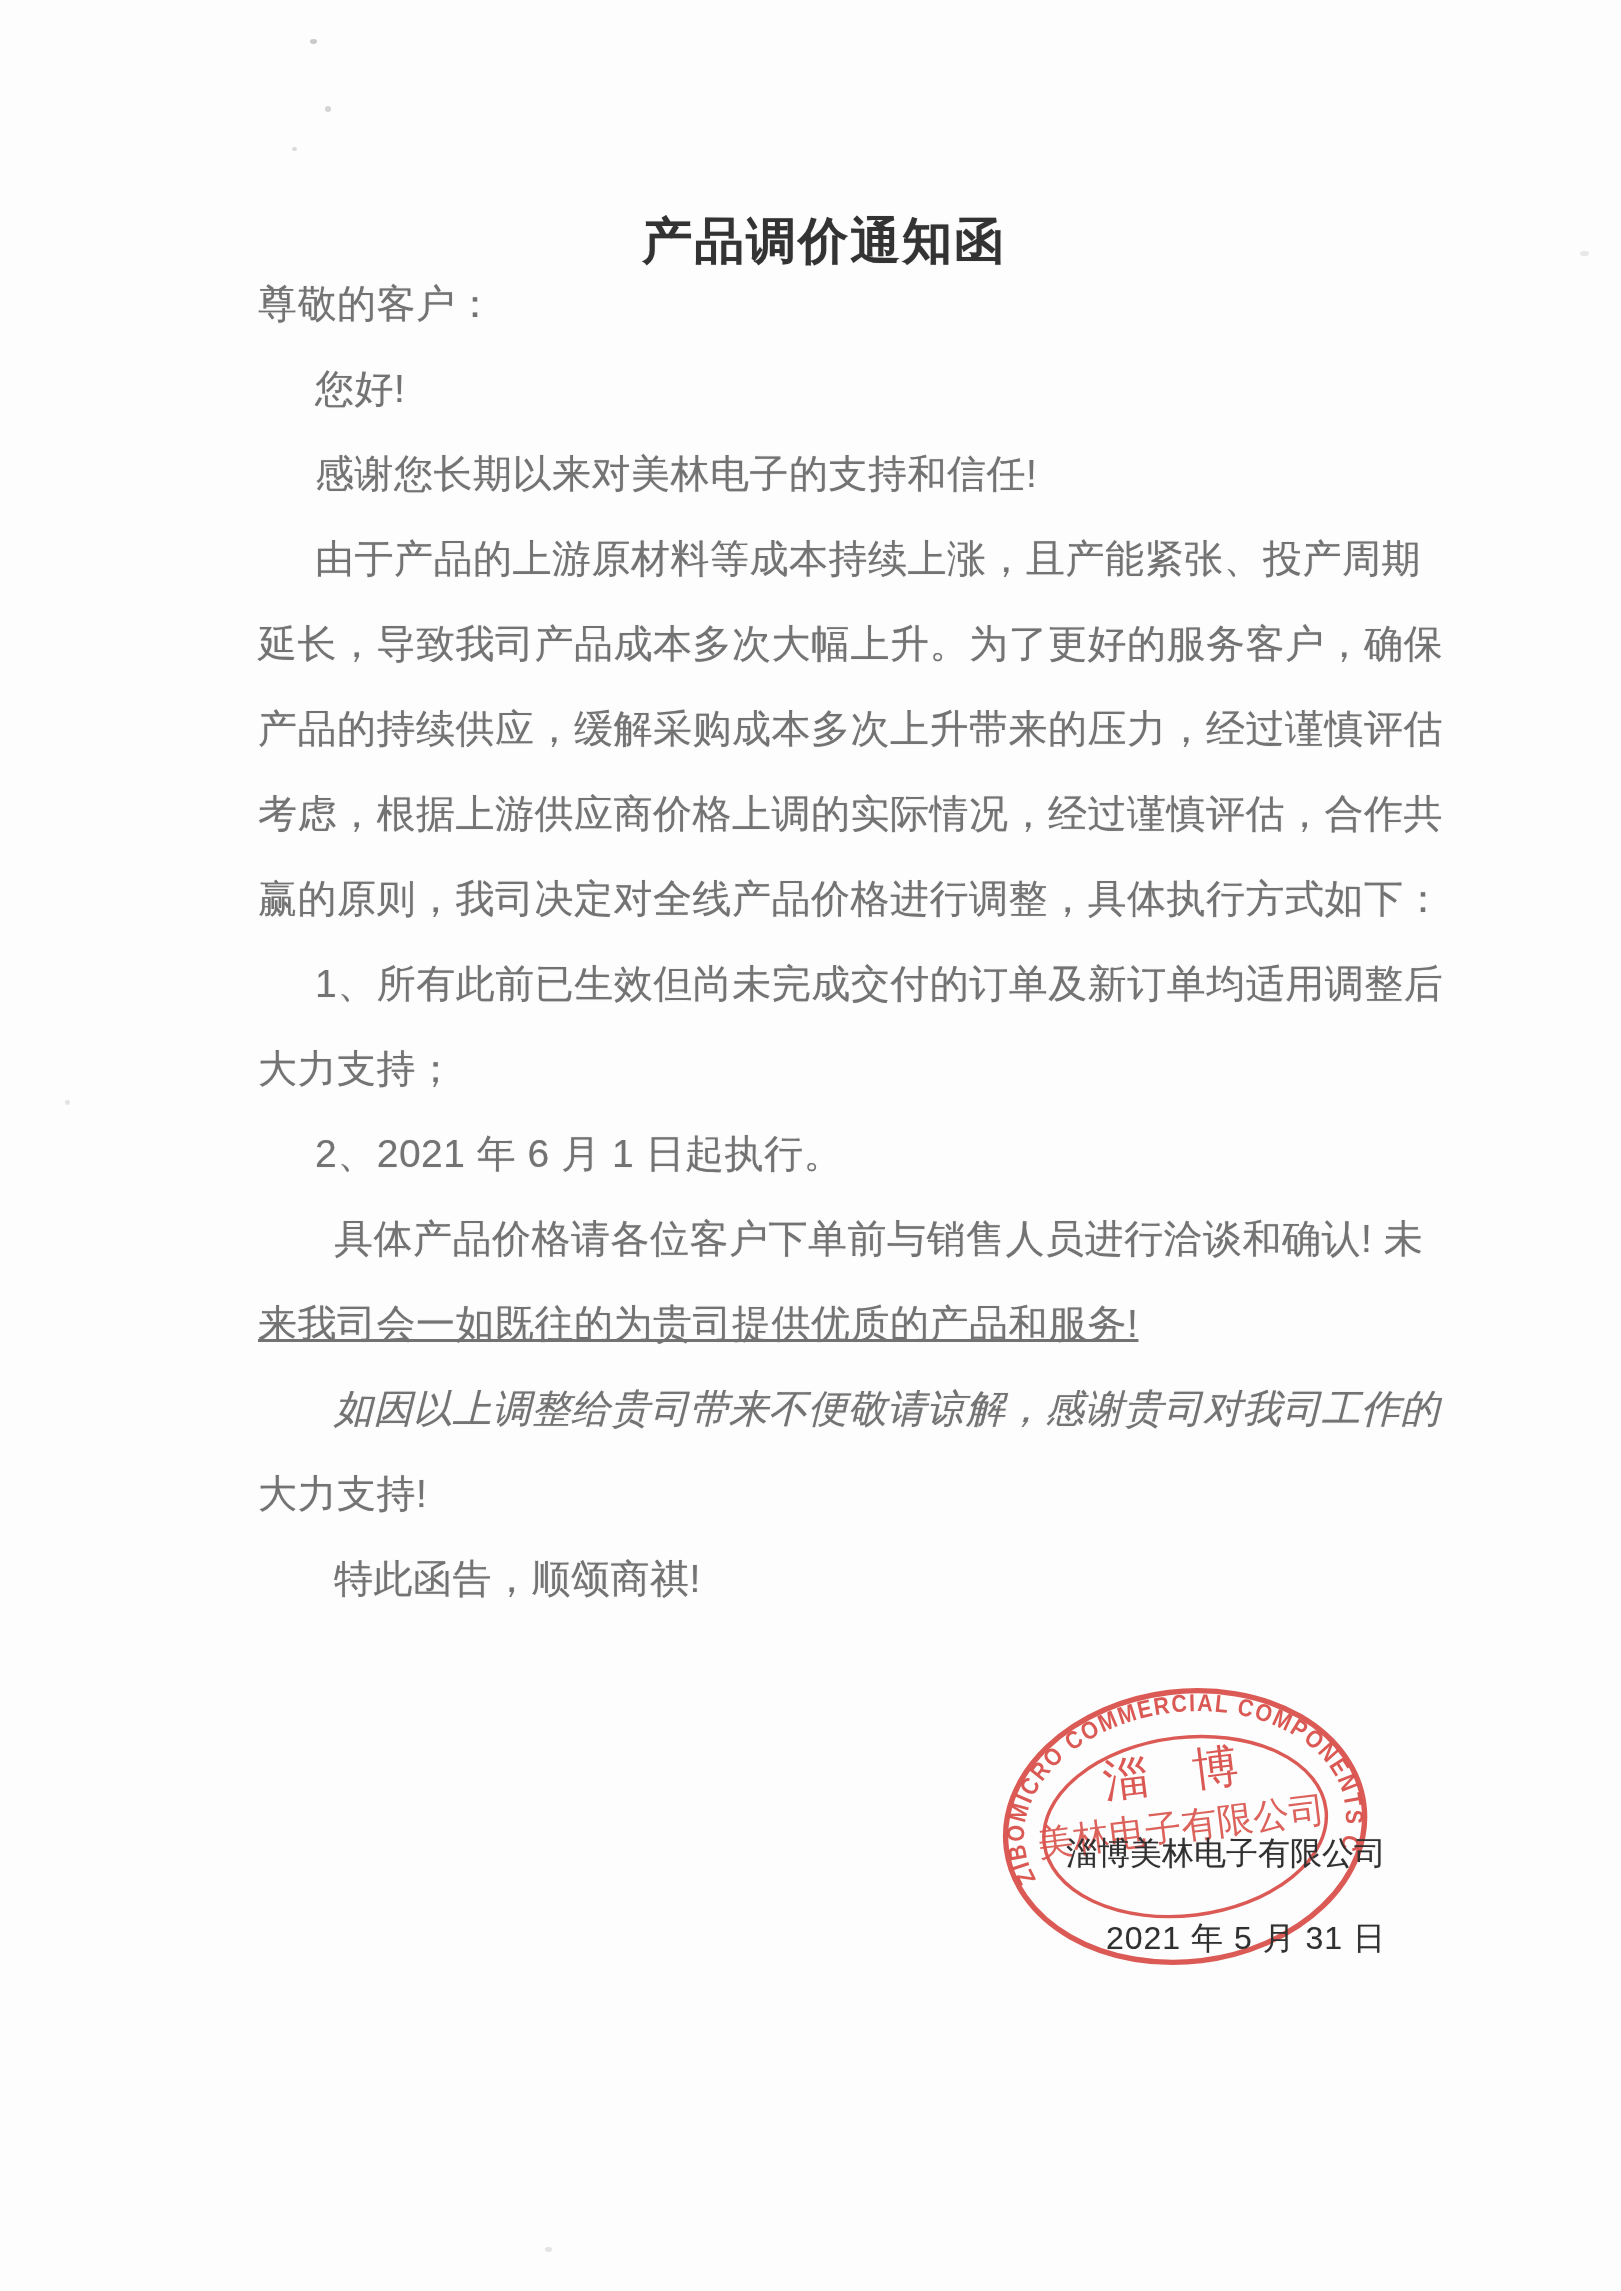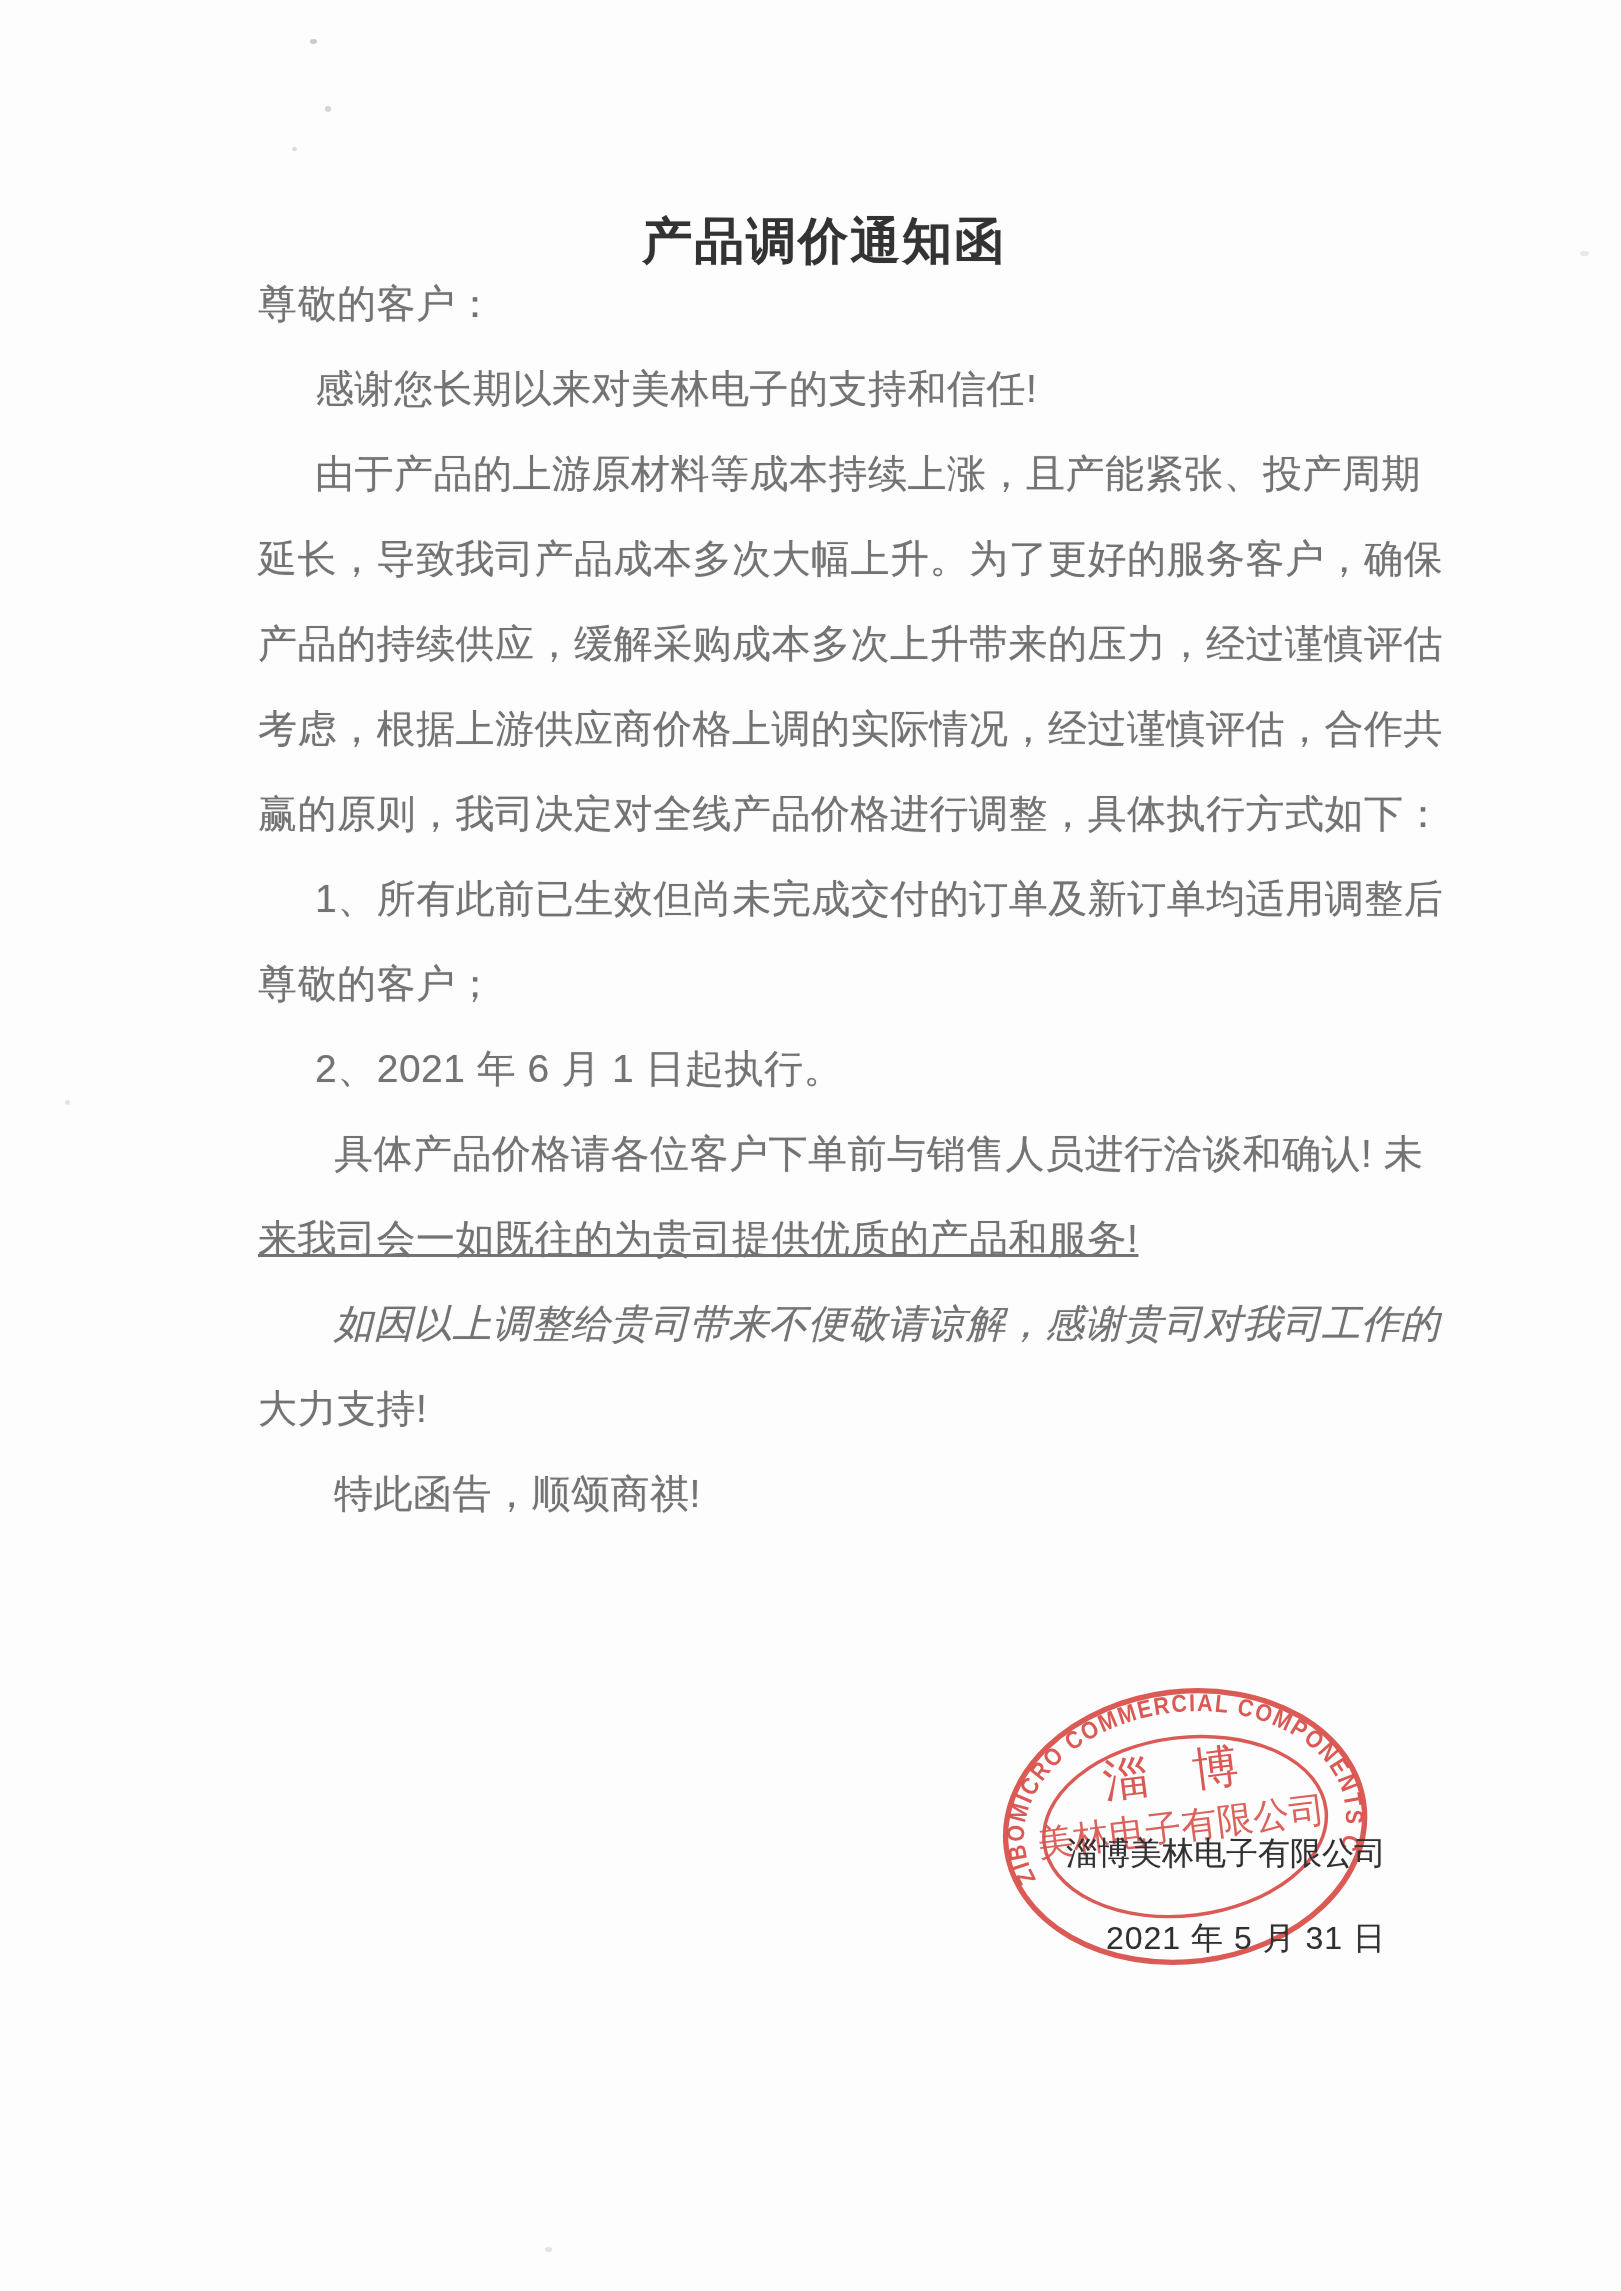--- a/index.html
+++ b/index.html
@@ -71,28 +71,29 @@
 </style>
 </head>
 <body>
 
 <div class="page">
 
   <h1 class="doc-title">产品调价通知函</h1>
 
   <div class="doc-body">
       <div class="line" style="padding-left: 0px;">尊敬的客户：</div>
+      <div class="line" style="padding-left: 57px;">您好!</div>
       <div class="line" style="padding-left: 57px;">感谢您长期以来对美林电子的支持和信任!</div>
       <div class="line" style="padding-left: 57px;">由于产品的上游原材料等成本持续上涨，且产能紧张、投产周期</div>
       <div class="line" style="padding-left: 0px;">延长，导致我司产品成本多次大幅上升。为了更好的服务客户，确保</div>
       <div class="line" style="padding-left: 0px;">产品的持续供应，缓解采购成本多次上升带来的压力，经过谨慎评估</div>
       <div class="line" style="padding-left: 0px;">考虑，根据上游供应商价格上调的实际情况，经过谨慎评估，合作共</div>
       <div class="line" style="padding-left: 0px;">赢的原则，我司决定对全线产品价格进行调整，具体执行方式如下：</div>
       <div class="line" style="padding-left: 57px;">1、所有此前已生效但尚未完成交付的订单及新订单均适用调整后</div>
-      <div class="line" style="padding-left: 0px;">尊敬的客户；</div>
+      <div class="line" style="padding-left: 0px;">大力支持；</div>
       <div class="line" style="padding-left: 57px;">2、2021 年 6 月 1 日起执行。</div>
       <div class="line" style="padding-left: 76px;">具体产品价格请各位客户下单前与销售人员进行洽谈和确认! 未</div>
       <div class="line" style="padding-left: 0px; text-decoration: underline;">来我司会一如既往的为贵司提供优质的产品和服务!</div>
       <div class="line" style="padding-left: 76px; font-style: italic;">如因以上调整给贵司带来不便敬请谅解，感谢贵司对我司工作的</div>
       <div class="line" style="padding-left: 0px;">大力支持!</div>
       <div class="line" style="padding-left: 76px;">特此函告，顺颂商祺!</div>
     </div>
 
   <svg class="stamp" viewBox="0 0 424 330" xmlns="http://www.w3.org/2000/svg">
     <g transform="rotate(-7 207 164)" fill="none">

